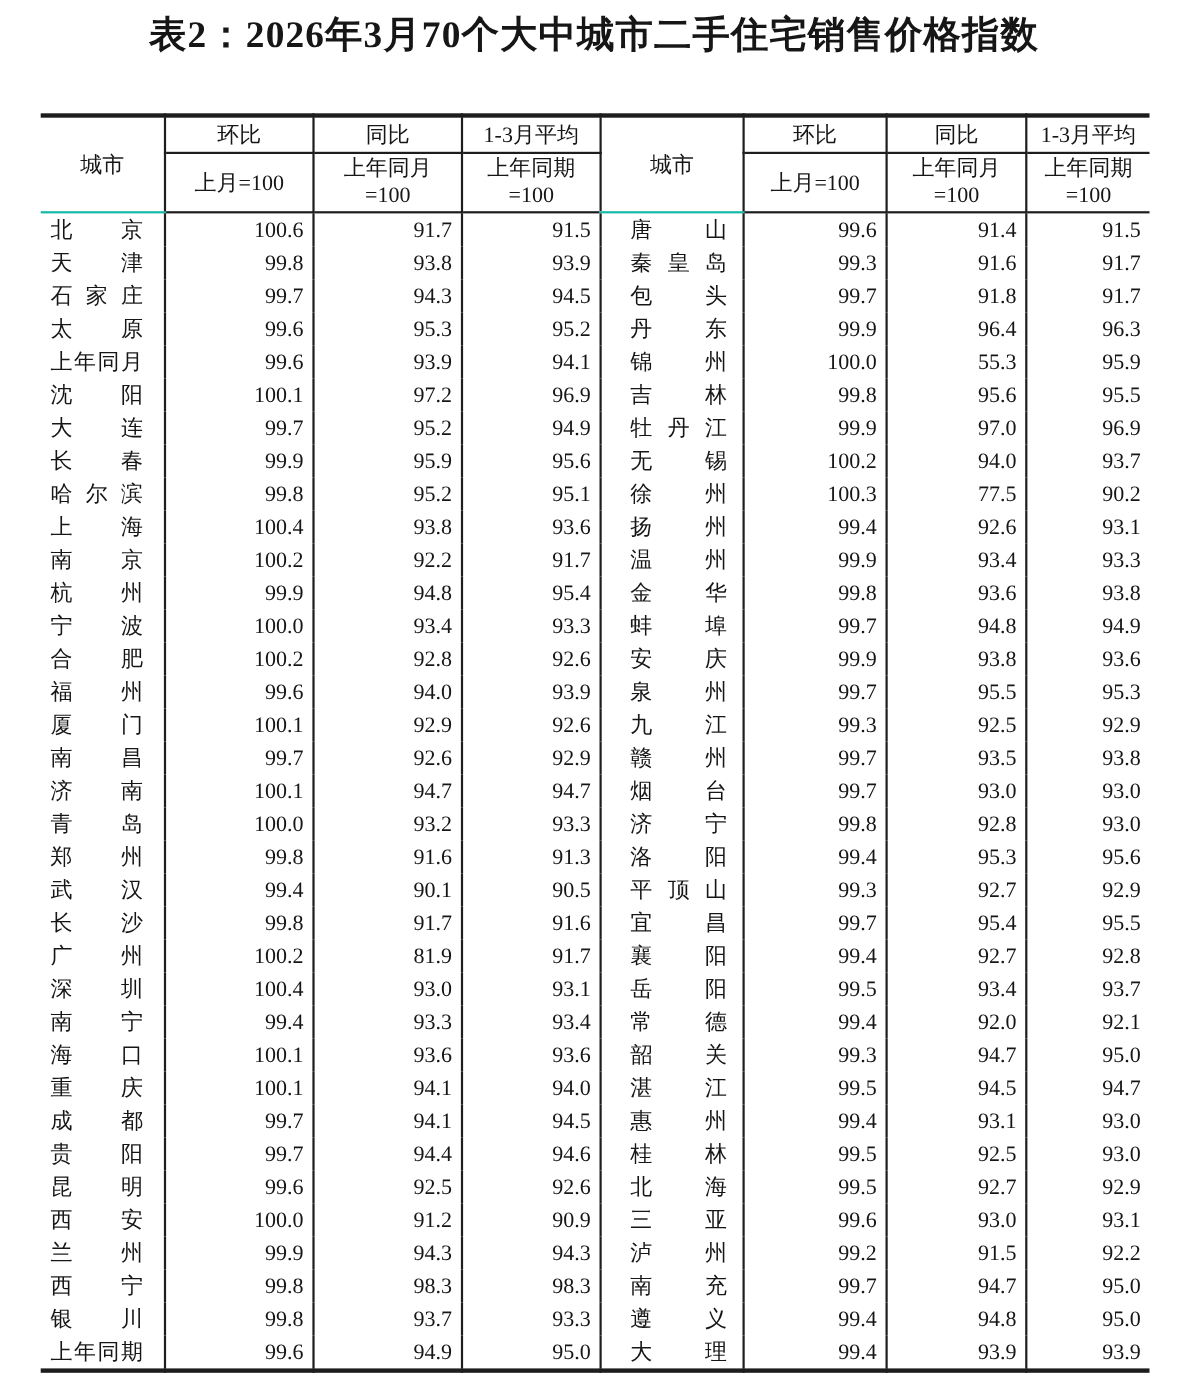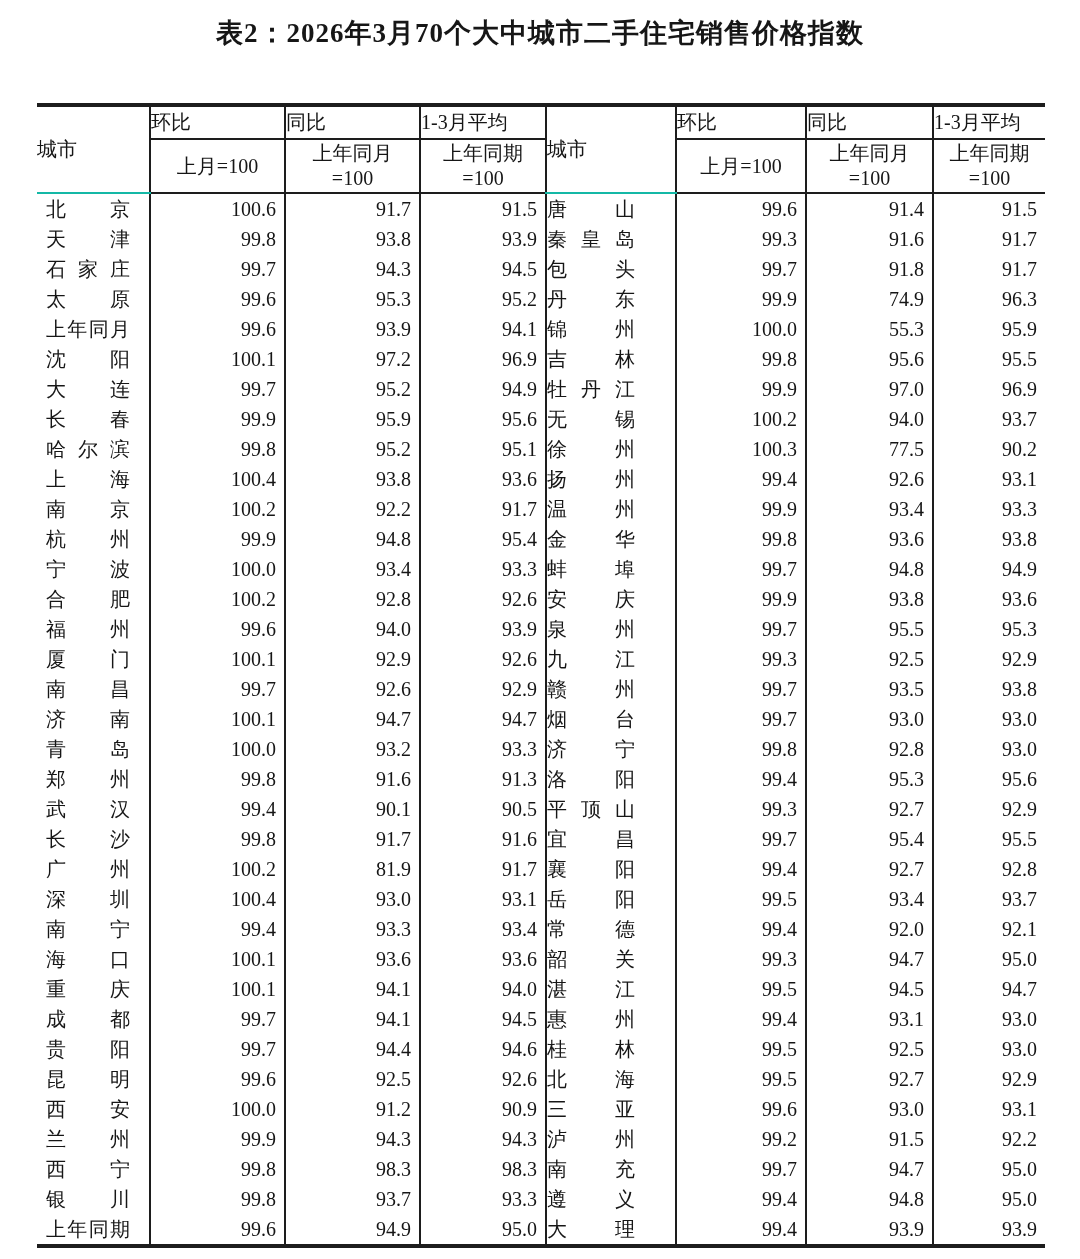--- a/index.html
+++ b/index.html
@@ -5,21 +5,21 @@
   html,body{margin:0;padding:0;}
   body{
     width:1080px;height:1259px;background:#ffffff;overflow:hidden;
     font-family:"Liberation Serif","DejaVu Serif",serif;
     color:#161616;
     -webkit-font-smoothing:antialiased;
   }
   .page-title{
     margin:14px 0 0 0;
     text-align:center;
-    font-size:27px;
+    font-size:34px;
     font-weight:bold;
     letter-spacing:1px;
     line-height:38px;
   }
   table.price-table{
     border-collapse:collapse;
     table-layout:fixed;
     margin:51px 0 0 37px;
     width:1008px;
     border-top:4px solid #1d1d1d;
@@ -28,31 +28,31 @@
   th,td{
     padding:0;margin:0;
     font-weight:normal;
     vertical-align:middle;
     overflow:hidden;
     white-space:nowrap;
   }
   
   .vr{border-right:2px solid #1d1d1d;}
   
-  tr.h1 th{height:31px;font-size:20px;text-align:left;}
+  tr.h1 th{height:31px;font-size:20px;text-align:center;}
   tr.h1 th.top-h{border-bottom:2px solid #1d1d1d;}
   tr.h2 th{height:52px;font-size:20px;text-align:center;border-bottom:2px solid #1d1d1d;}
   th.city-h{font-size:20px;text-align:center;border-bottom:2px solid #14b8a6;}
   .base-two span{display:block;line-height:25px;}
   
   td{height:30px;font-size:20px;line-height:30px;}
   td.num{text-align:right;padding-right:8px;}
   td.city{text-align:left;}
   td.city.cl{padding-left:9px;margin-top:44px;}
-  td.city.cr{}
+  td.city.cr{padding-left:26px;}
   .city-inner{
     display:inline-block;
     text-align:justify;
     text-align-last:justify;
     -moz-text-align-last:justify;
   }
   td.city.cl .city-inner{width:84px;}
   td.city.cr .city-inner{width:88px;}
 </style>
 </head>
@@ -134,21 +134,21 @@
         <td class="num vr">91.8</td>
         <td class="num">91.7</td>
       </tr>
       <tr>
         <td class="city cl vr"><span class="city-inner">太原</span></td>
         <td class="num vr">99.6</td>
         <td class="num vr">95.3</td>
         <td class="num vr">95.2</td>
         <td class="city cr vr"><span class="city-inner">丹东</span></td>
         <td class="num vr">99.9</td>
-        <td class="num vr">74.9</td>
+        <td class="num vr">96.4</td>
         <td class="num">96.3</td>
       </tr>
       <tr>
         <td class="city cl vr"><span class="city-inner">上年同月</span></td>
         <td class="num vr">99.6</td>
         <td class="num vr">93.9</td>
         <td class="num vr">94.1</td>
         <td class="city cr vr"><span class="city-inner">锦州</span></td>
         <td class="num vr">100.0</td>
         <td class="num vr">55.3</td>

